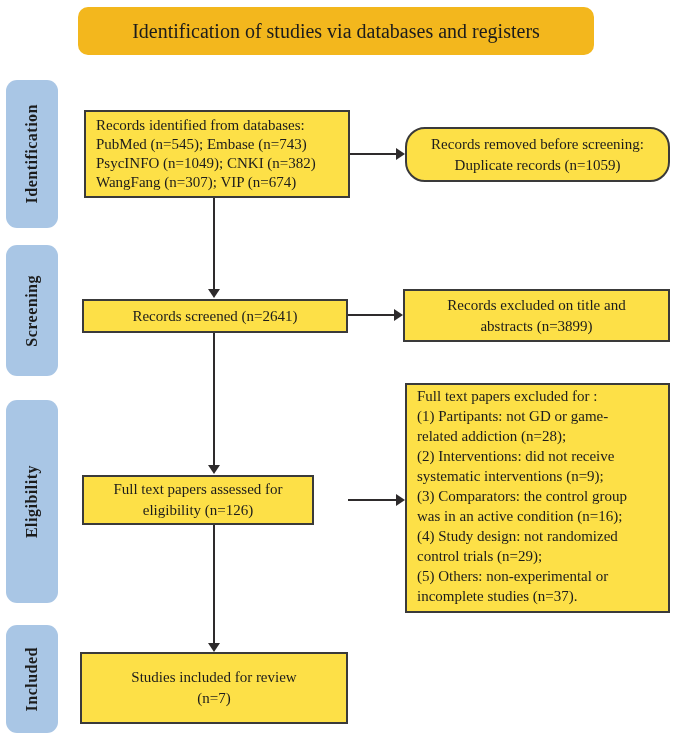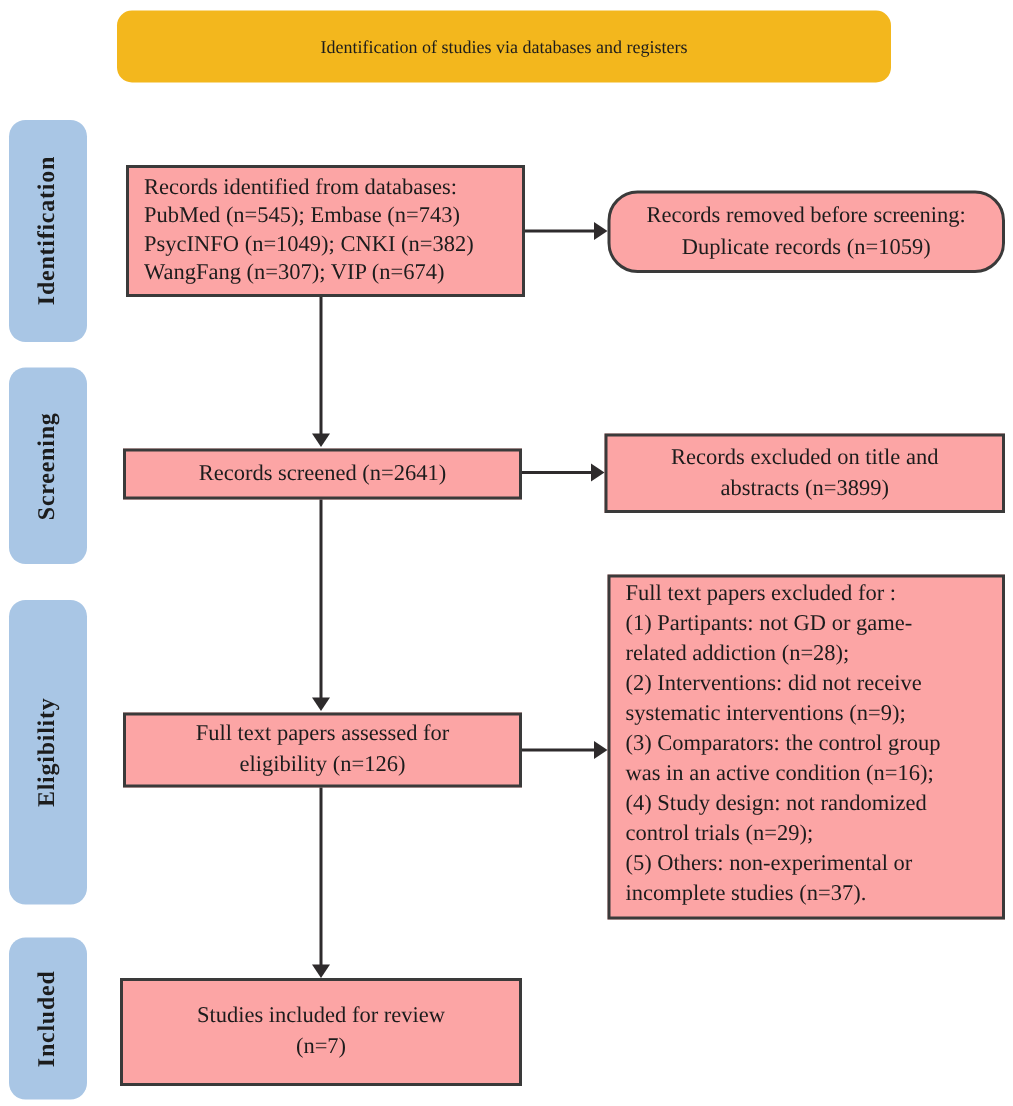--- a/index.html
+++ b/index.html
@@ -12,32 +12,32 @@
   html,body{margin:0;padding:0;background:#ffffff;}
   .canvas{
     position:relative;width:675px;height:737px;background:#ffffff;
     font-family:"Liberation Serif","DejaVu Serif",serif;color:var(--text);
     overflow:hidden;
   }
   .banner{
     position:absolute;left:78px;top:7px;width:516px;height:48px;
     background:var(--banner_bg);border-radius:10px;
     display:flex;align-items:center;justify-content:center;
-    font-size:12px;
+    font-size:20px;
   }
   .stage{
     position:absolute;left:6px;width:52px;background:var(--stage_bg);
     border-radius:11px;display:flex;align-items:center;justify-content:center;
   }
   .stage-label{
     writing-mode:vertical-rl;transform:rotate(180deg);
     font-weight:bold;font-size:16px;letter-spacing:0.5px;white-space:nowrap;
   }
   .fbox{
-    position:absolute;background:#fca5a5;border:2px solid var(--box_border);
+    position:absolute;background:#fde047;border:2px solid var(--box_border);
     box-sizing:border-box;font-size:15px;line-height:19px;
     display:flex;align-items:center;
   }
   .fbox .txt{white-space:pre-line;width:100%;}
   .fbox.center{justify-content:center;text-align:center;}
   .fbox.left{justify-content:flex-start;text-align:left;}
   .vline{position:absolute;width:2px;background:var(--arrow);}
   .hline{position:absolute;height:2px;background:var(--arrow);}
   .head-down{
     position:absolute;width:0;height:0;
@@ -86,21 +86,21 @@
 
   <div class="fbox center" style="left:82px;top:299px;width:266px;height:34px;">
     <span class="txt">Records screened (n=2641)</span>
   </div>
 
   <div class="fbox center" style="left:403px;top:289px;width:267px;height:53px;line-height:21px;padding:2px 6px;">
     <span class="txt">Records excluded on title and
 abstracts (n=3899)</span>
   </div>
 
-  <div class="fbox center" style="left:82px;top:475px;width:266px;height:50px;line-height:21px;padding:2px 6px;">
+  <div class="fbox center" style="left:82px;top:475px;width:232px;height:50px;line-height:21px;padding:2px 6px;">
     <span class="txt">Full text papers assessed for
 eligibility (n=126)</span>
   </div>
 
   <div class="fbox left" style="left:405px;top:383px;width:265px;height:230px;padding:5px 10px;line-height:20px;align-items:flex-end;">
     <span class="txt">Full text papers excluded for :
 (1) Partipants: not GD or game-
 related addiction (n=28);
 (2) Interventions: did not receive
 systematic interventions (n=9);

